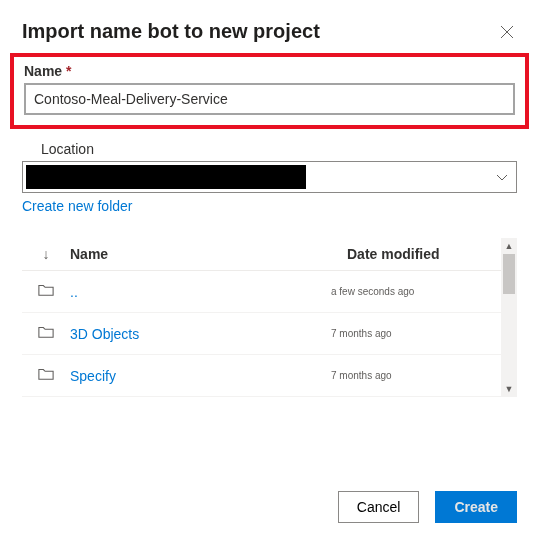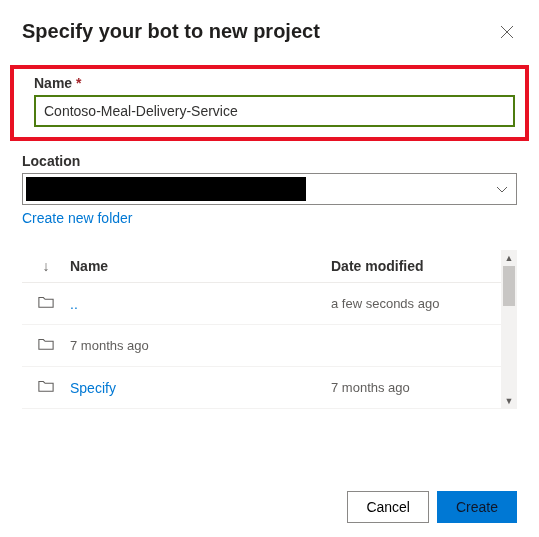--- a/index.html
+++ b/index.html
@@ -35,41 +35,41 @@
     font-size: 16px;
     margin-top: 2px;
   }
   .subtitle {
     color: #605e5c;
     margin: 0 0 22px 0;
     font-size: 14px;
   }
   .highlight-box {
     border: 4px solid #e81123;
-    padding: 6px 10px 10px 20px;
-    margin: 16px -12px 12px -12px;
+    padding: 6px 10px 10px 10px;
+    margin: 4px -12px 12px -12px;
   }
   .field-label {
     font-weight: 600;
     font-size: 14px;
     margin-bottom: 4px;
     color: #323130;
   }
   .req { color: #a4262c; }
   .text-input {
     width: 100%;
     height: 32px;
-    border: 2px solid #4d7c0f;
+    border: 2px solid #a3a3a3;
     padding: 0 8px;
     font-size: 14px;
     font-family: inherit;
     outline: none;
     color: #323130;
   }
-  .loc-label { font-weight: 700; margin-bottom: 4px; }
+  .loc-label { font-weight: 400; margin-bottom: 4px; margin-left: 19px; }
   .loc-box {
     width: 100%;
     height: 32px;
     border: 1px solid #8a8886;
     display: flex;
     align-items: center;
     justify-content: space-between;
     padding: 0 8px 0 0;
     cursor: pointer;
   }
@@ -97,35 +97,35 @@
   .file-list {
     flex: 1;
   }
   .list-header {
     display: flex;
     border-bottom: 1px solid #edebe9;
     padding: 8px 0;
   }
   .col-sort { width: 48px; text-align: center; color: #605e5c; }
   .col-name { flex: 1; font-weight: 600; }
-  .col-date { width: 170px; font-weight: 600; }
+  .col-date { width: 154px; font-weight: 600; }
   .row {
     display: flex;
     align-items: center;
     border-bottom: 1px solid #f3f2f1;
     padding: 12px 0;
   }
   .col-icon {
     width: 48px;
     text-align: center;
     color: #605e5c;
   }
   .folder-svg { width: 16px; height: 14px; display: inline-block; }
   .row-name { flex: 1; color: #0078d4; cursor: pointer; }
-  .row-date { width: 170px; color: #605e5c; font-size: 13px; }
+  .row-date { width: 170px; color: #605e5c; font-size: 10px; }
   .scrollbar {
     width: 16px;
     background: #f3f2f1;
     position: relative;
   }
   .scroll-arrow {
     height: 16px;
     display: flex;
     align-items: center;
     justify-content: center;
@@ -139,44 +139,44 @@
     left: 2px;
     right: 2px;
     height: 40px;
     background: #c8c6c4;
   }
   .footer {
     position: absolute;
     bottom: 14px;
     right: 22px;
     display: flex;
-    gap: 8px;
+    gap: 16px;
   }
   .btn {
     height: 32px;
     padding: 0 18px;
     font-size: 14px;
     font-family: inherit;
     border: 1px solid #8a8886;
     background: #fff;
     cursor: pointer;
   }
   .btn-primary {
     background: #0078d4;
     border-color: #0078d4;
-    color: #0f172a;
-    font-weight: 400;
+    color: #e5e5e5;
+    font-weight: 700;
   }
 </style>
 </head>
 <body>
 
 <div class="dialog">
   <div class="header-row">
-    <h1 class="title">Specify your bot to new project</h1>
+    <h1 class="title">Import name bot to new project</h1>
     <div class="close">
       <svg width="14" height="14" viewBox="0 0 14 14">
           <line x1="1" y1="1" x2="13" y2="13" stroke="#605e5c" stroke-width="1"></line>
           <line x1="13" y1="1" x2="1" y2="13" stroke="#605e5c" stroke-width="1"></line>
         </svg>
     </div>
   </div>
 
   <div class="highlight-box">
     <div class="field-label">
@@ -214,20 +214,21 @@
         </div>
         <div class="row-name">..</div>
         <div class="row-date">a few seconds ago</div>
       </div>
       <div class="row">
         <div class="col-icon">
           <svg class="folder-svg" viewBox="0 0 18 14">
               <path d="M1 2 h5 l2 2 h9 v9 h-16 z" fill="none" stroke="#605e5c" stroke-width="1.2"></path>
             </svg>
         </div>
+        <div class="row-name">3D Objects</div>
         <div class="row-date">7 months ago</div>
       </div>
       <div class="row">
         <div class="col-icon">
           <svg class="folder-svg" viewBox="0 0 18 14">
               <path d="M1 2 h5 l2 2 h9 v9 h-16 z" fill="none" stroke="#605e5c" stroke-width="1.2"></path>
             </svg>
         </div>
         <div class="row-name">Specify</div>
         <div class="row-date">7 months ago</div>

